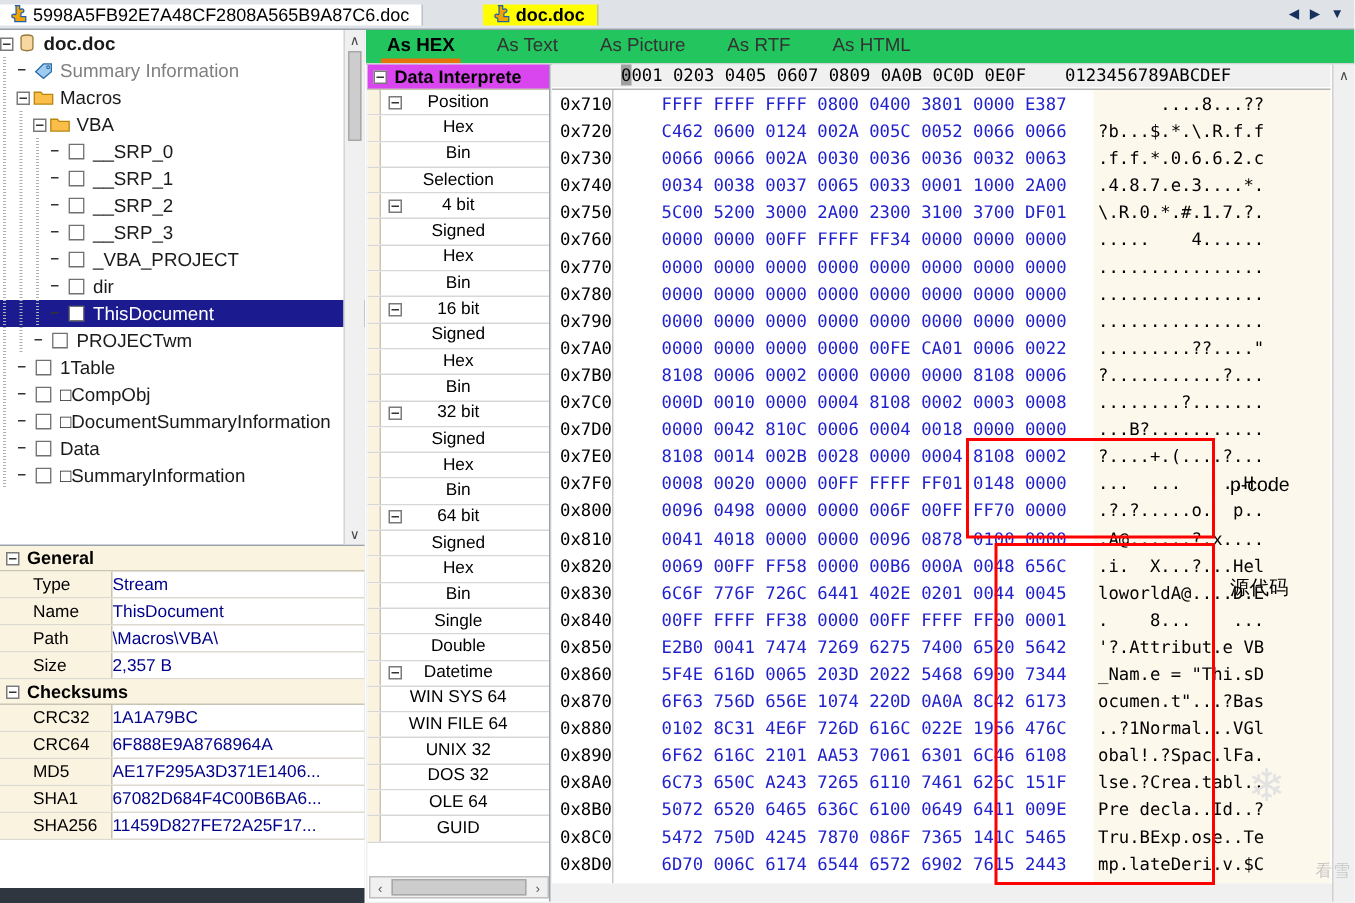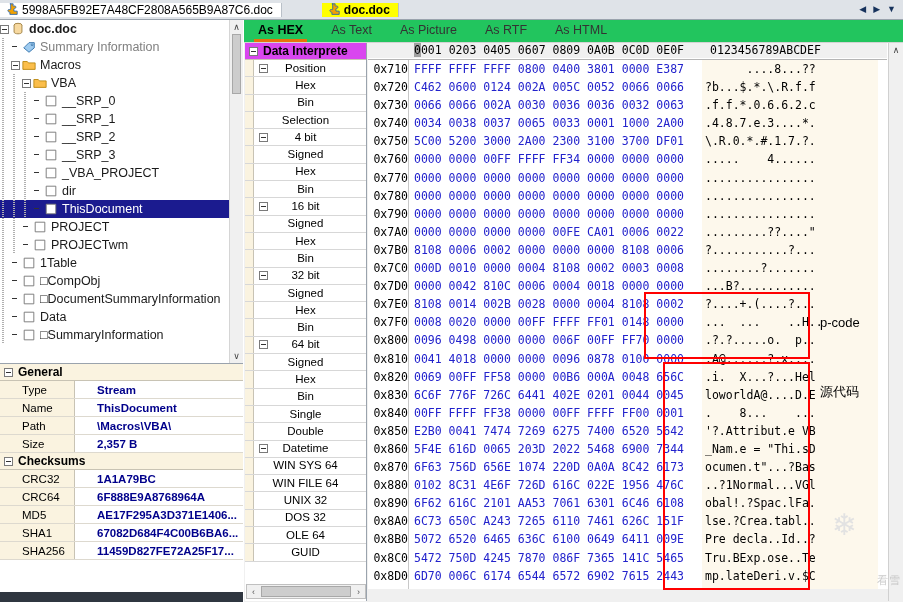--- a/index.html
+++ b/index.html
@@ -88,21 +88,21 @@
     background:#faf3e0; font-weight:bold; font-size:12px; color:#000;
     border-bottom:1px solid #c8c3b4;
   }
   .pgroup .expander { margin-left:4px; margin-right:5px; }
   .prow { display:flex; height:18px; border-bottom:1px solid #ddd9cf; }
   .pname {
     width:75px; flex:0 0 75px; padding-left:22px;
     background:#faf3e0; border-right:1px solid #c8c3b4;
     color:#000; line-height:18px;
   }
-  .pval { flex:1 1 auto; padding-left:22px; color:#00008b; line-height:18px; white-space:nowrap; overflow:hidden;font-weight:bold; }
+  .pval { flex:1 1 auto; padding-left:0; color:#00008b; line-height:18px; white-space:nowrap; overflow:hidden; }
   #propfill { background:#ffffff; }
   #statusbar {
     position:absolute; left:0; bottom:0; width:243px; height:10px;
     background:#2f3640;
   }
 
   
   #rightpane {
     position:absolute; left:244px; top:20px; width:659px; height:582px;
     background:#f0f0f0;
@@ -162,21 +162,21 @@
   #hexhdr .cursorcell { background:#a0a0a0; }
   #hexbody {
     position:absolute; left:0; top:16px; width:519px; bottom:12px;
     border-top:1px solid #b5b5b5;
     font-family:"DejaVu Sans Mono", monospace; font-size:11.5px;
     white-space:pre; overflow:hidden;
   }
   .hexrow { height:18.1px; line-height:18.1px; display:flex; }
   .haddr { width:40px; flex:0 0 40px; color:#000; text-align:right; padding-left:3px;}
   .hsep { width:1px; flex:0 0 1px; background:#c8c8c8; }
-  .hbytes { flex:0 0 auto; color:#2222cc; padding-left:5px; width:293px; }
+  .hbytes { flex:0 0 auto; color:#2222cc; padding-left:5px; width:293px;margin-left:27px; }
   .hascii { flex:0 0 auto; color:#000; background:#fdf8ec; width:176px; padding-left:3px; }
 
   #hexvscroll {
     position:absolute; right:0; top:23px; width:15px; height:558px;
     background:#f0f0f0; border-left:1px solid #d0d0d0;
   }
   #hexvscroll .arw { height:14px; text-align:center; font-size:9px; color:#444; line-height:14px;}
   #hexhscroll {
     position:absolute; left:124px; bottom:1px; width:520px; height:12px;
     background:#f0f0f0;
@@ -330,29 +330,20 @@
         </svg>
         <span class="tlabel">ThisDocument</span>
       </div>
       <div class="trow">
         <span class="dotline"></span>
         <span class="dotline"></span>
         <span class="expander none"></span>
         <svg width="14" height="14" viewBox="0 0 16 16" class="ico">
           <path d="M2.5 2.5h11v11h-11z" fill="#ffffff" stroke="#707070"></path>
         </svg>
-        <span class="tlabel">PROJECT</span>
-      </div>
-      <div class="trow">
-        <span class="dotline"></span>
-        <span class="dotline"></span>
-        <span class="expander none"></span>
-        <svg width="14" height="14" viewBox="0 0 16 16" class="ico">
-          <path d="M2.5 2.5h11v11h-11z" fill="#ffffff" stroke="#707070"></path>
-        </svg>
         <span class="tlabel">PROJECTwm</span>
       </div>
       <div class="trow">
         <span class="dotline"></span>
         <span class="expander none"></span>
         <svg width="14" height="14" viewBox="0 0 16 16" class="ico">
           <path d="M2.5 2.5h11v11h-11z" fill="#ffffff" stroke="#707070"></path>
         </svg>
         <span class="tlabel">1Table</span>
       </div>

